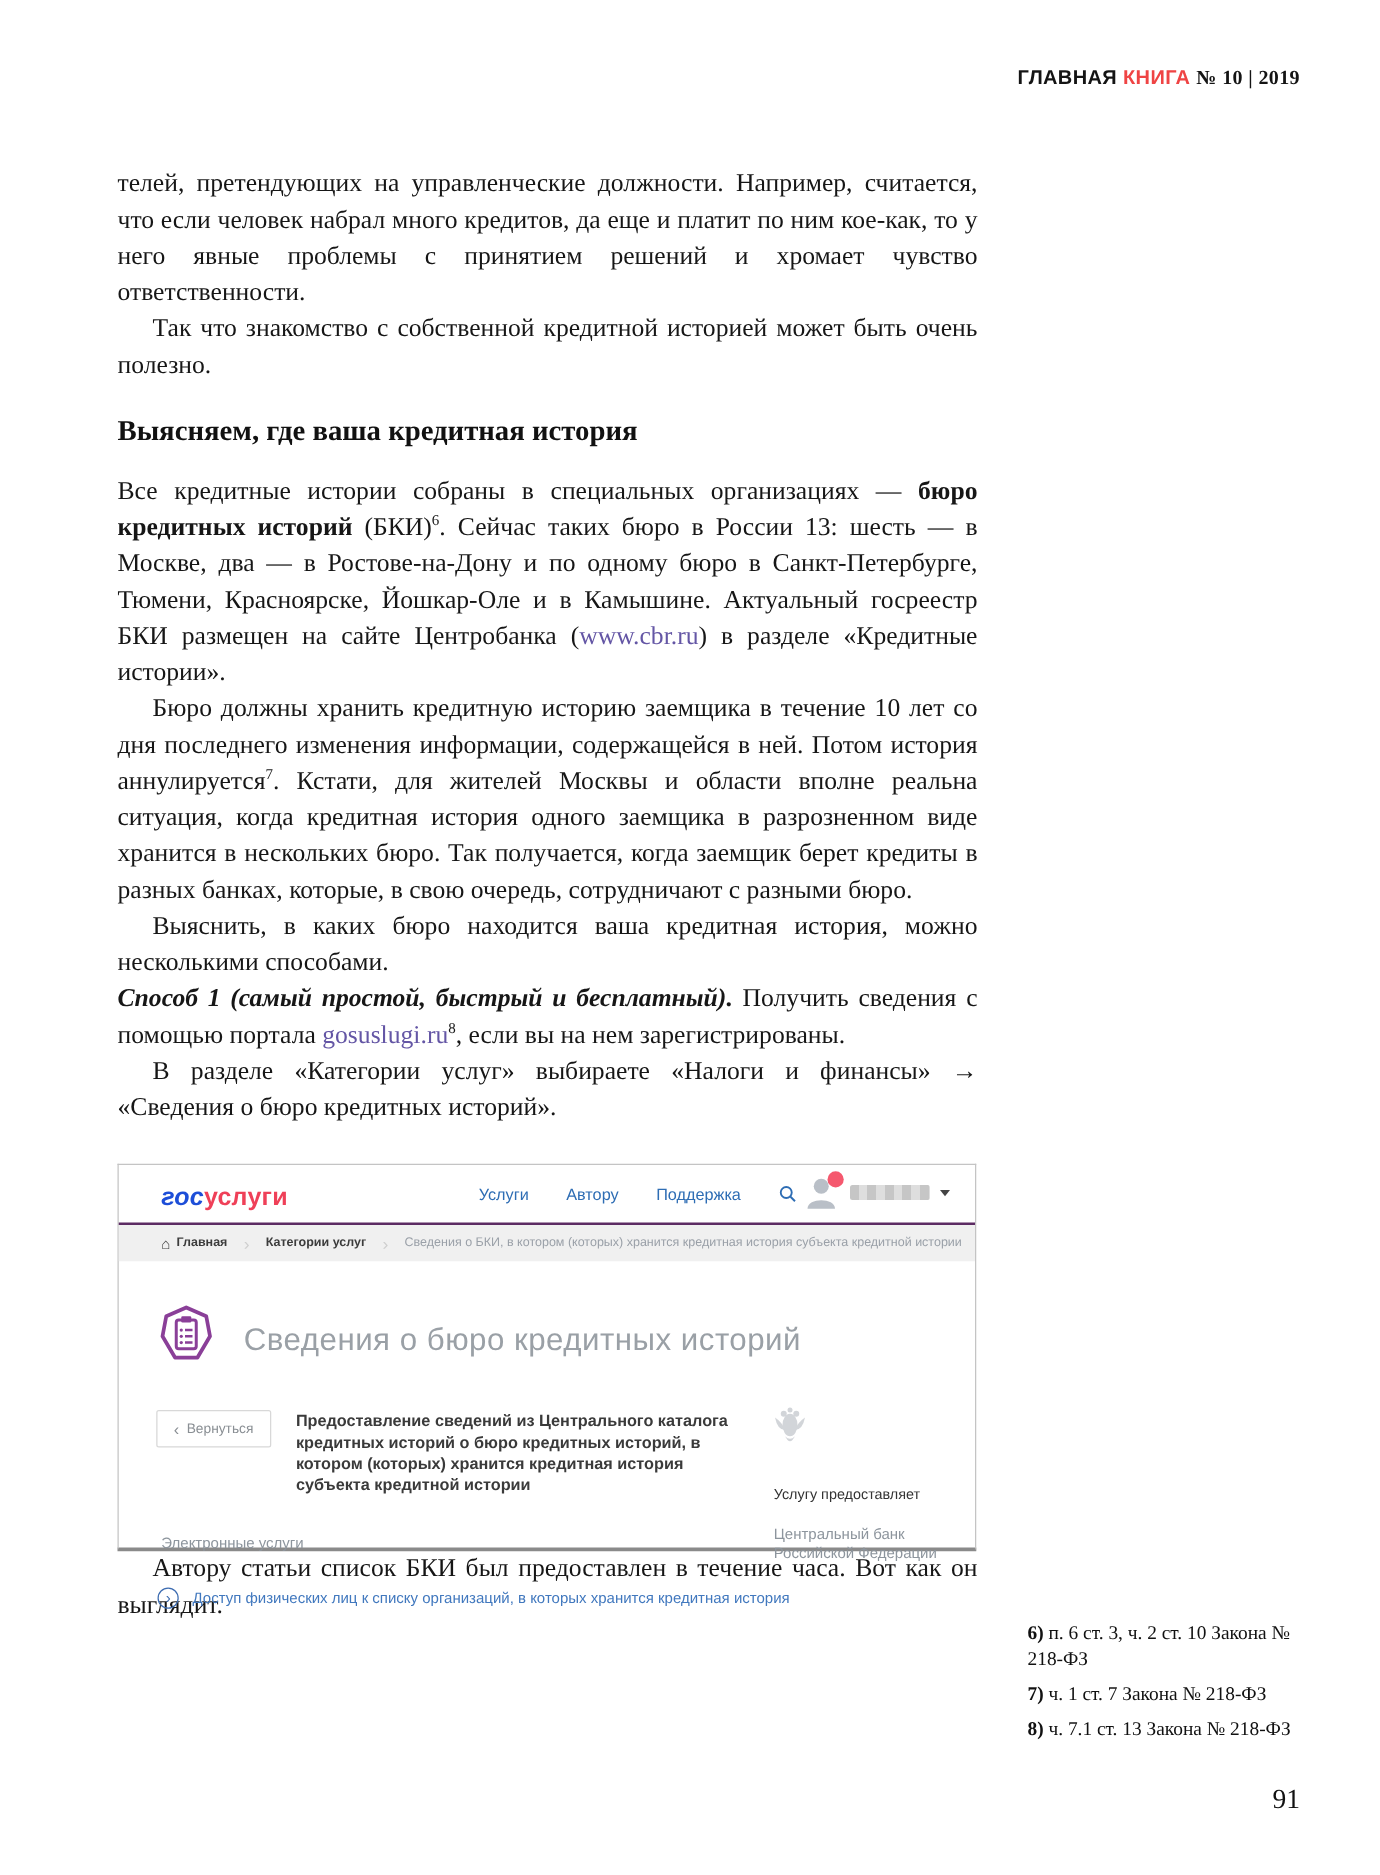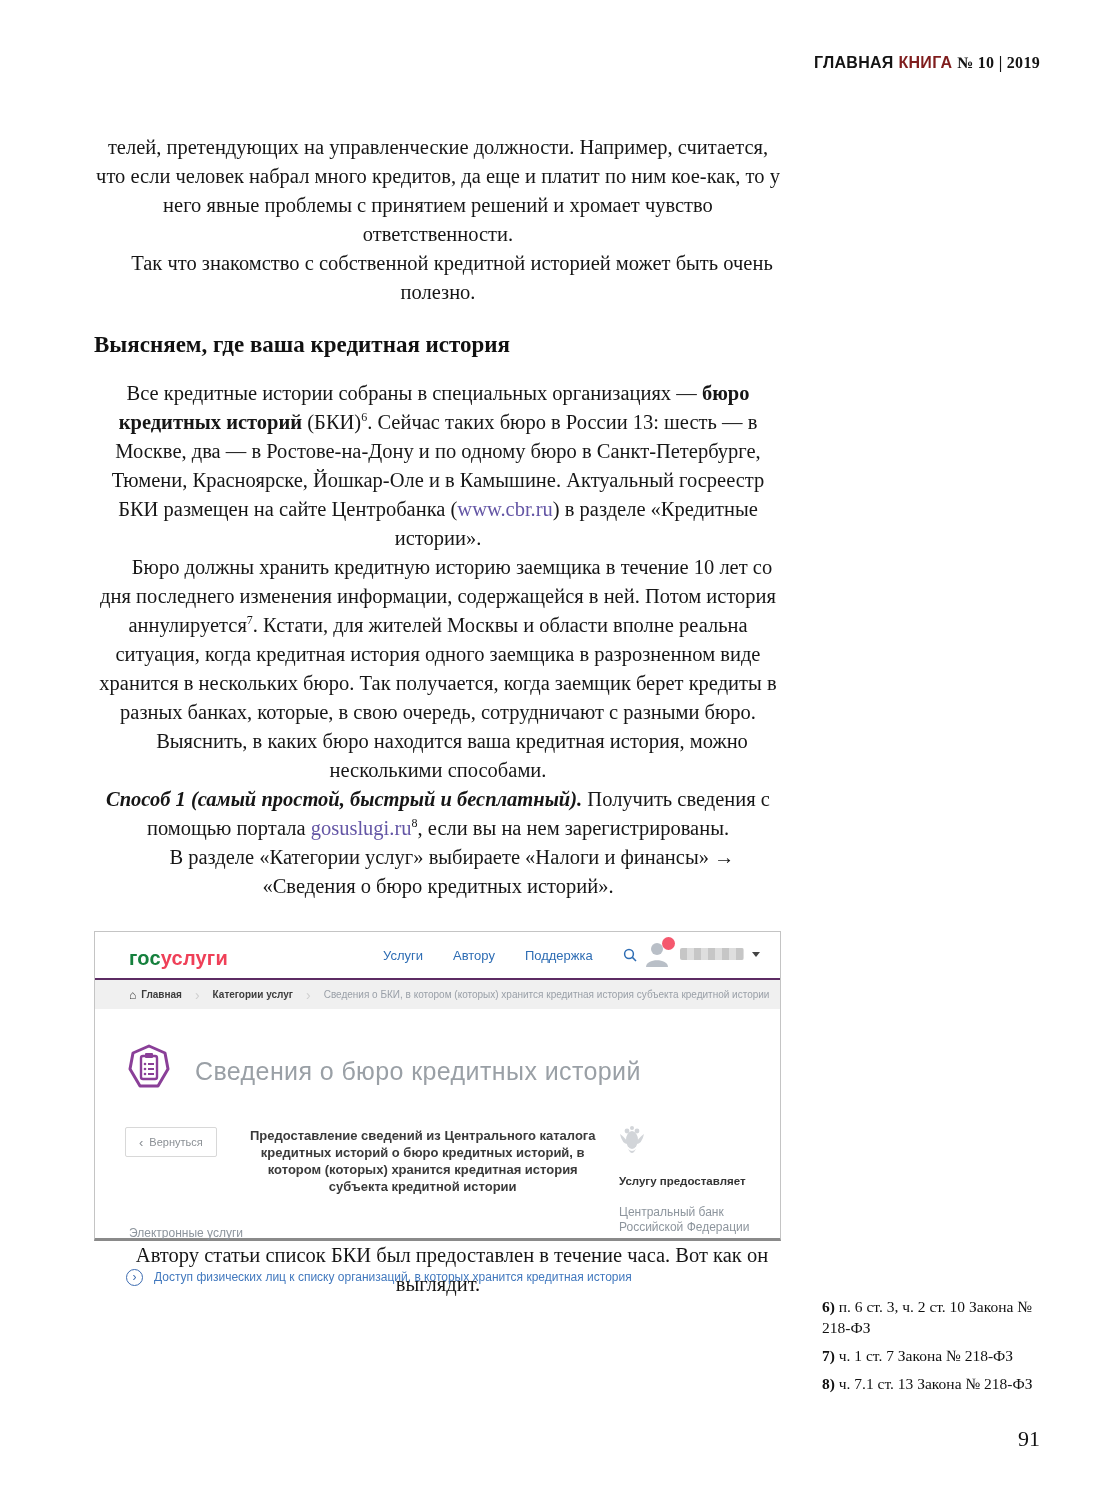--- a/index.html
+++ b/index.html
@@ -8,49 +8,49 @@
     width:1104px; height:1500px; position:relative; background:#ffffff;
     font-family:"Liberation Serif", serif; color:#161616;
   }
 
   
   .mag-header {
     position:absolute; top:54px; right:64px; font-size:16px;
     font-family:"Liberation Sans", sans-serif; letter-spacing:.3px;
   }
   .mag-header .b1 { font-weight:bold; color:#141414; }
-  .mag-header .b2 { font-weight:bold; color:#7f1d1d; }
+  .mag-header .b2 { font-weight:bold; color:#ef4444; }
   .mag-header .issue { font-family:"Liberation Serif", serif; font-weight:bold; color:#141414; }
 
   
   .main-col {
     position:absolute; left:94px; top:133px; width:688px;
     font-size:20.5px; line-height:29px; text-align:justify; color:#161616;
   }
-  .main-col p { margin:0;text-align:center; }
+  .main-col p { margin:0; }
   .indent { text-indent:28px; }
   h2.section {
     font-size:23px; line-height:28px; margin:24px 0 20px; text-align:left;
     font-weight:bold; color:#111;
   }
   .lead-bi { font-weight:bold; font-style:italic; }
   .way { margin-top:18px; }
   .after { margin-top:31px; }
   a.textlink { color:#6456a5; text-decoration:none; }
   sup.ref { font-size:12px; line-height:0; }
 
   
   .portal {
     margin-top:30px; width:687px; height:310px; background:#fff;
     border:1px solid #c4c4c4; border-bottom:3px solid #8a8a8a;
     font-family:"Liberation Sans", sans-serif; text-align:left; position:relative;
   }
   .p-header { position:relative; height:46px; }
   .p-logo { position:absolute; left:34px; top:12px; font-size:20px; font-weight:bold; letter-spacing:.2px; cursor:pointer; }
-  .p-logo .lb { color:#15803d; } .p-logo .lr { color:#ef4058; }
+  .p-logo .lb { color:#1d4ed8;font-style:italic; } .p-logo .lr { color:#ef4058; }
   .p-nav { position:absolute; left:288px; top:0; height:46px; display:flex; align-items:center; gap:30px; }
   .p-nav a { font-size:13px; color:#2e6db4; text-decoration:none; cursor:pointer; }
   .p-search { display:flex; align-items:center; cursor:pointer; }
   .p-user { position:absolute; right:20px; top:7px; display:flex; align-items:center; gap:8px; cursor:pointer; }
   .avatar { position:relative; width:30px; height:30px; }
   .badge { position:absolute; right:-3px; top:-2px; width:13px; height:13px; border-radius:50%; background:#f5586e; }
   .name-blur {
     width:64px; height:12px; border-radius:2px;
     background:repeating-linear-gradient(90deg,#c6c6c6 0 7px,#dedede 7px 14px);
   }
@@ -81,21 +81,21 @@
 
   .p-esvc { padding:24px 0 0 34px; font-size:12px; color:#8d959d; }
   .p-link-row { padding:15px 0 0 31px; display:flex; align-items:center; gap:11px; }
   .circle-arrow {
     width:17px; height:17px; border:1px solid #3d6cb1; border-radius:50%; color:#3d6cb1;
     display:flex; align-items:center; justify-content:center; font-size:12px; line-height:1; padding-bottom:1px;
   }
   .p-link { color:#4178be; font-size:12px; text-decoration:none; cursor:pointer; }
 
   .p-side { position:absolute; left:524px; top:192px; width:150px; }
-  .side-label { font-size:11.5px; font-weight:bold; color:#333; margin-top:6px; }
+  .side-label { font-size:11.5px; font-weight:normal; color:#333; margin-top:20px; }
   .side-name { font-size:12px; color:#8d959d; margin-top:9px; line-height:15px; }
 
   
   .footnotes {
     position:absolute; left:822px; top:1296px; width:226px;
     font-size:15.5px; line-height:21px; color:#111;
   }
   .fn { margin-bottom:7px; }
   .fn .n { font-weight:bold; }
   .page-num { position:absolute; right:64px; top:1426px; font-size:22px; color:#111; }

